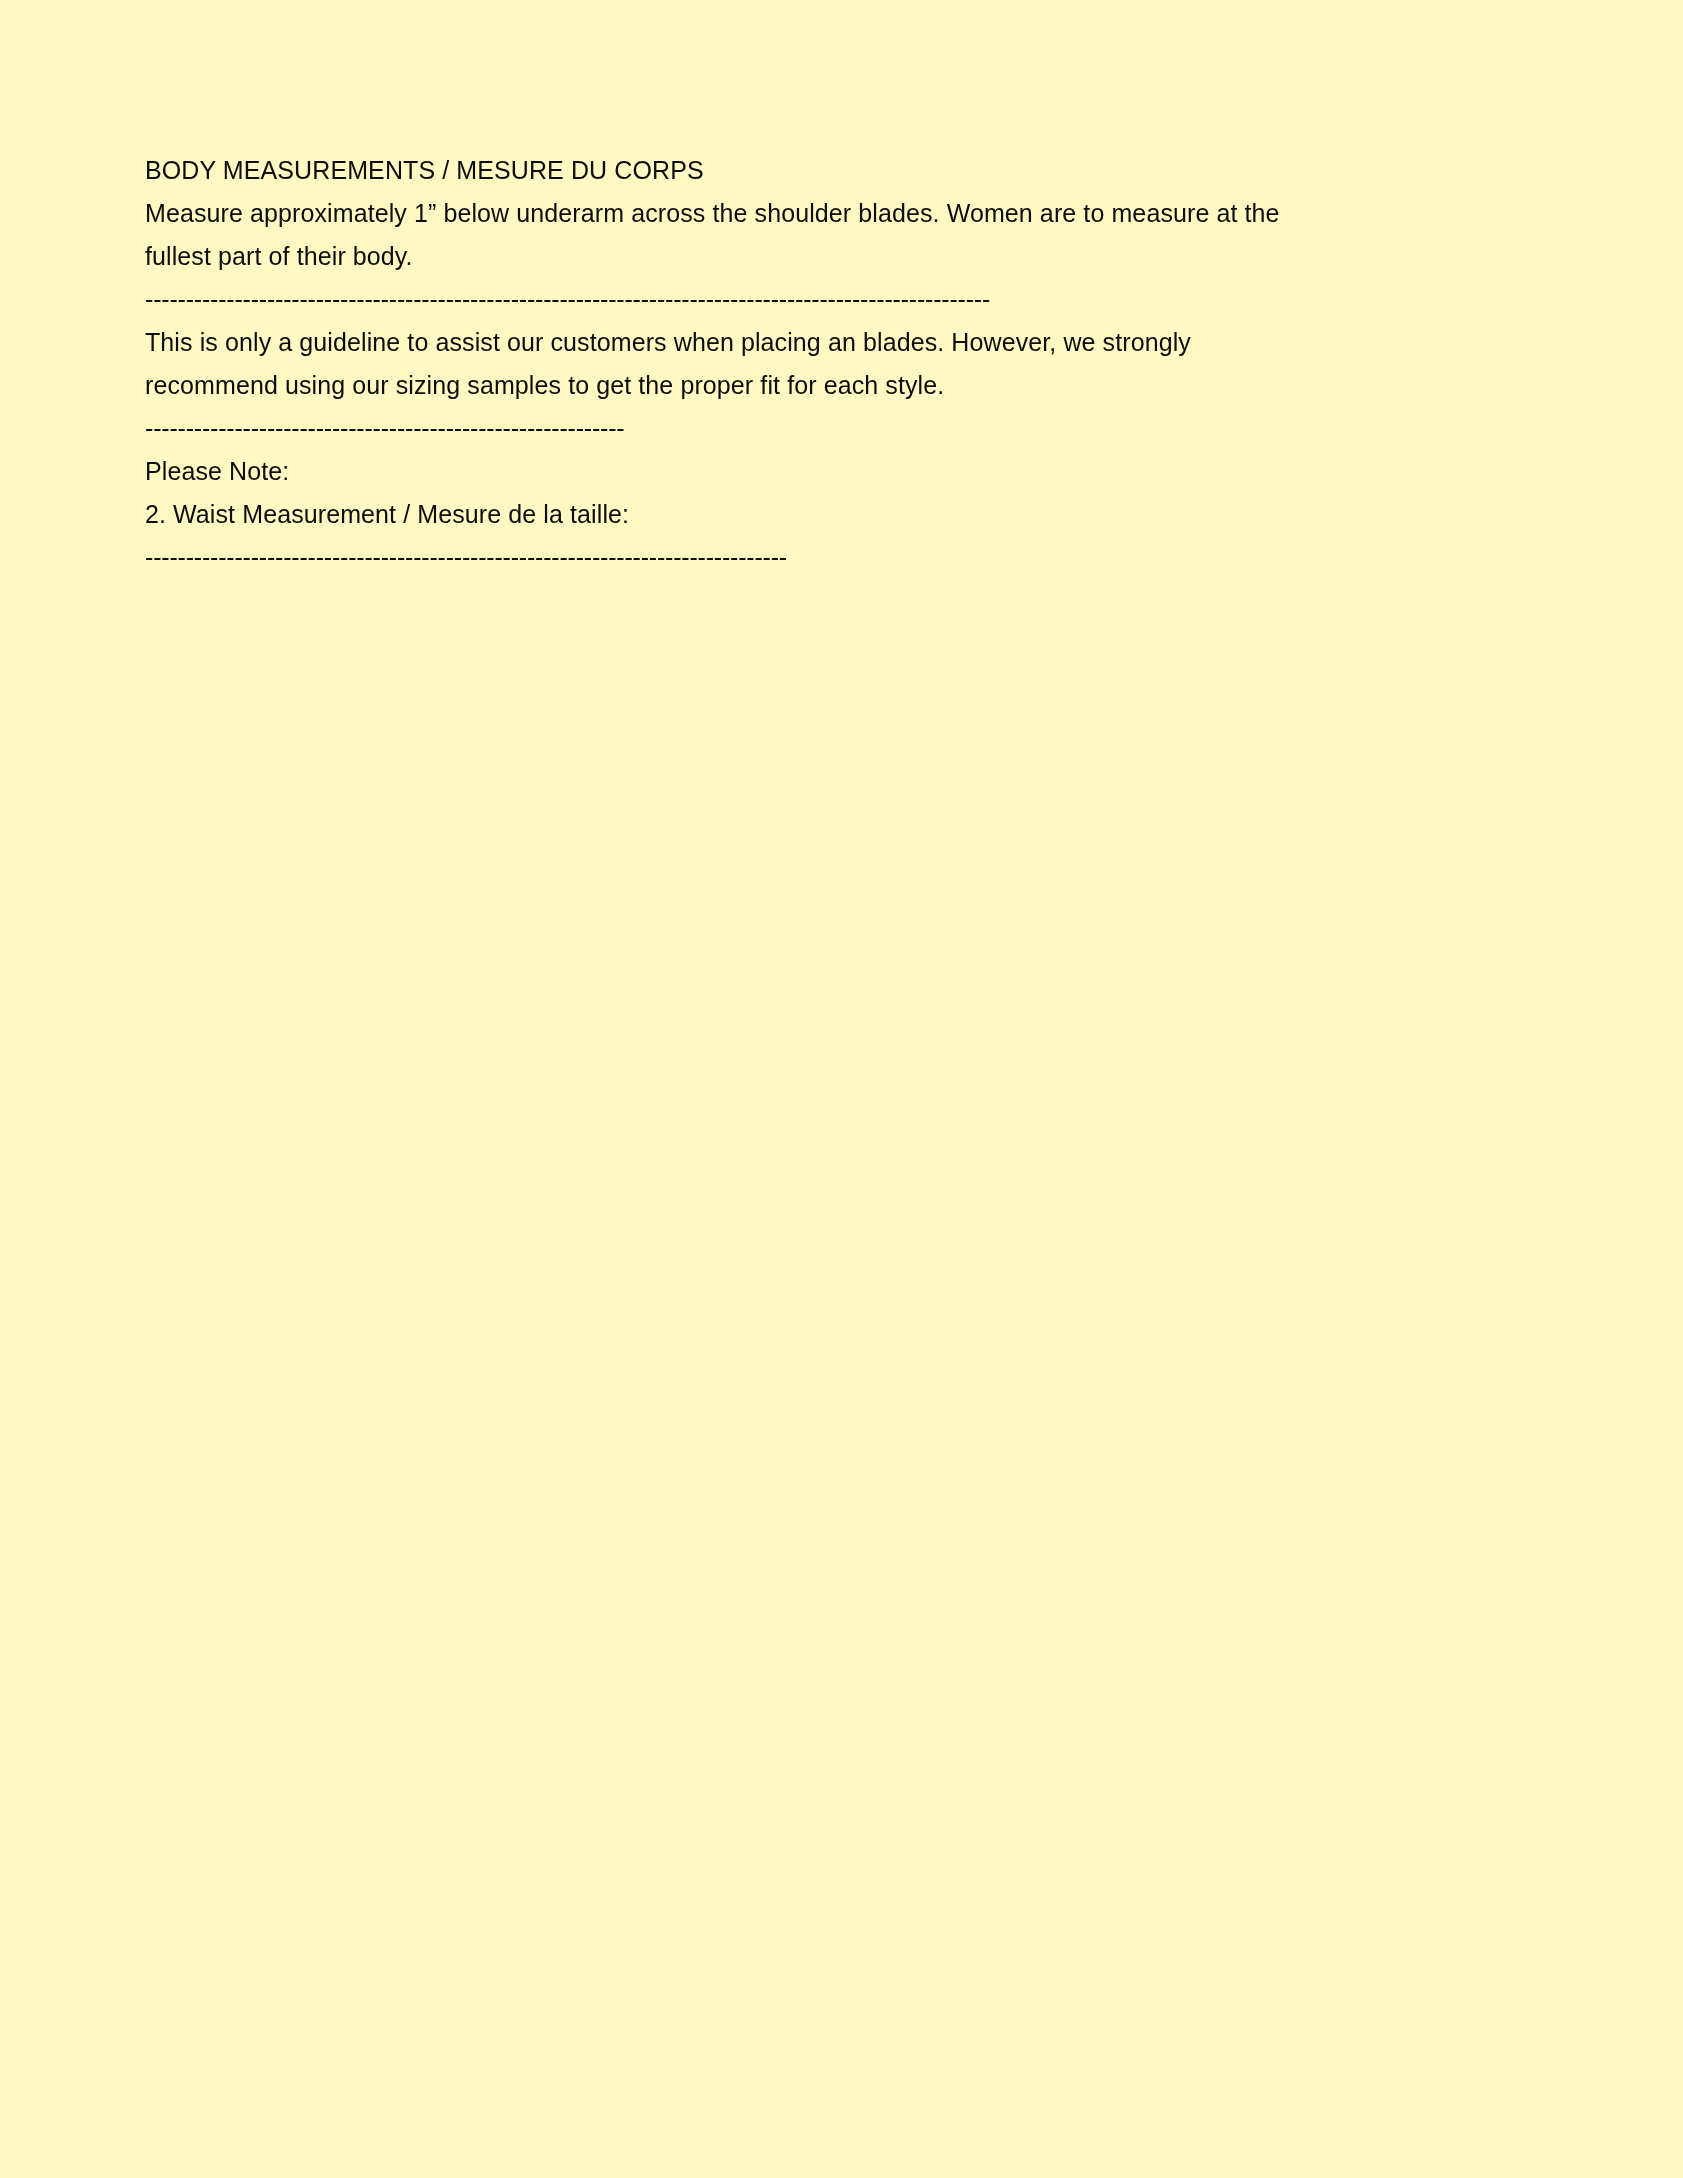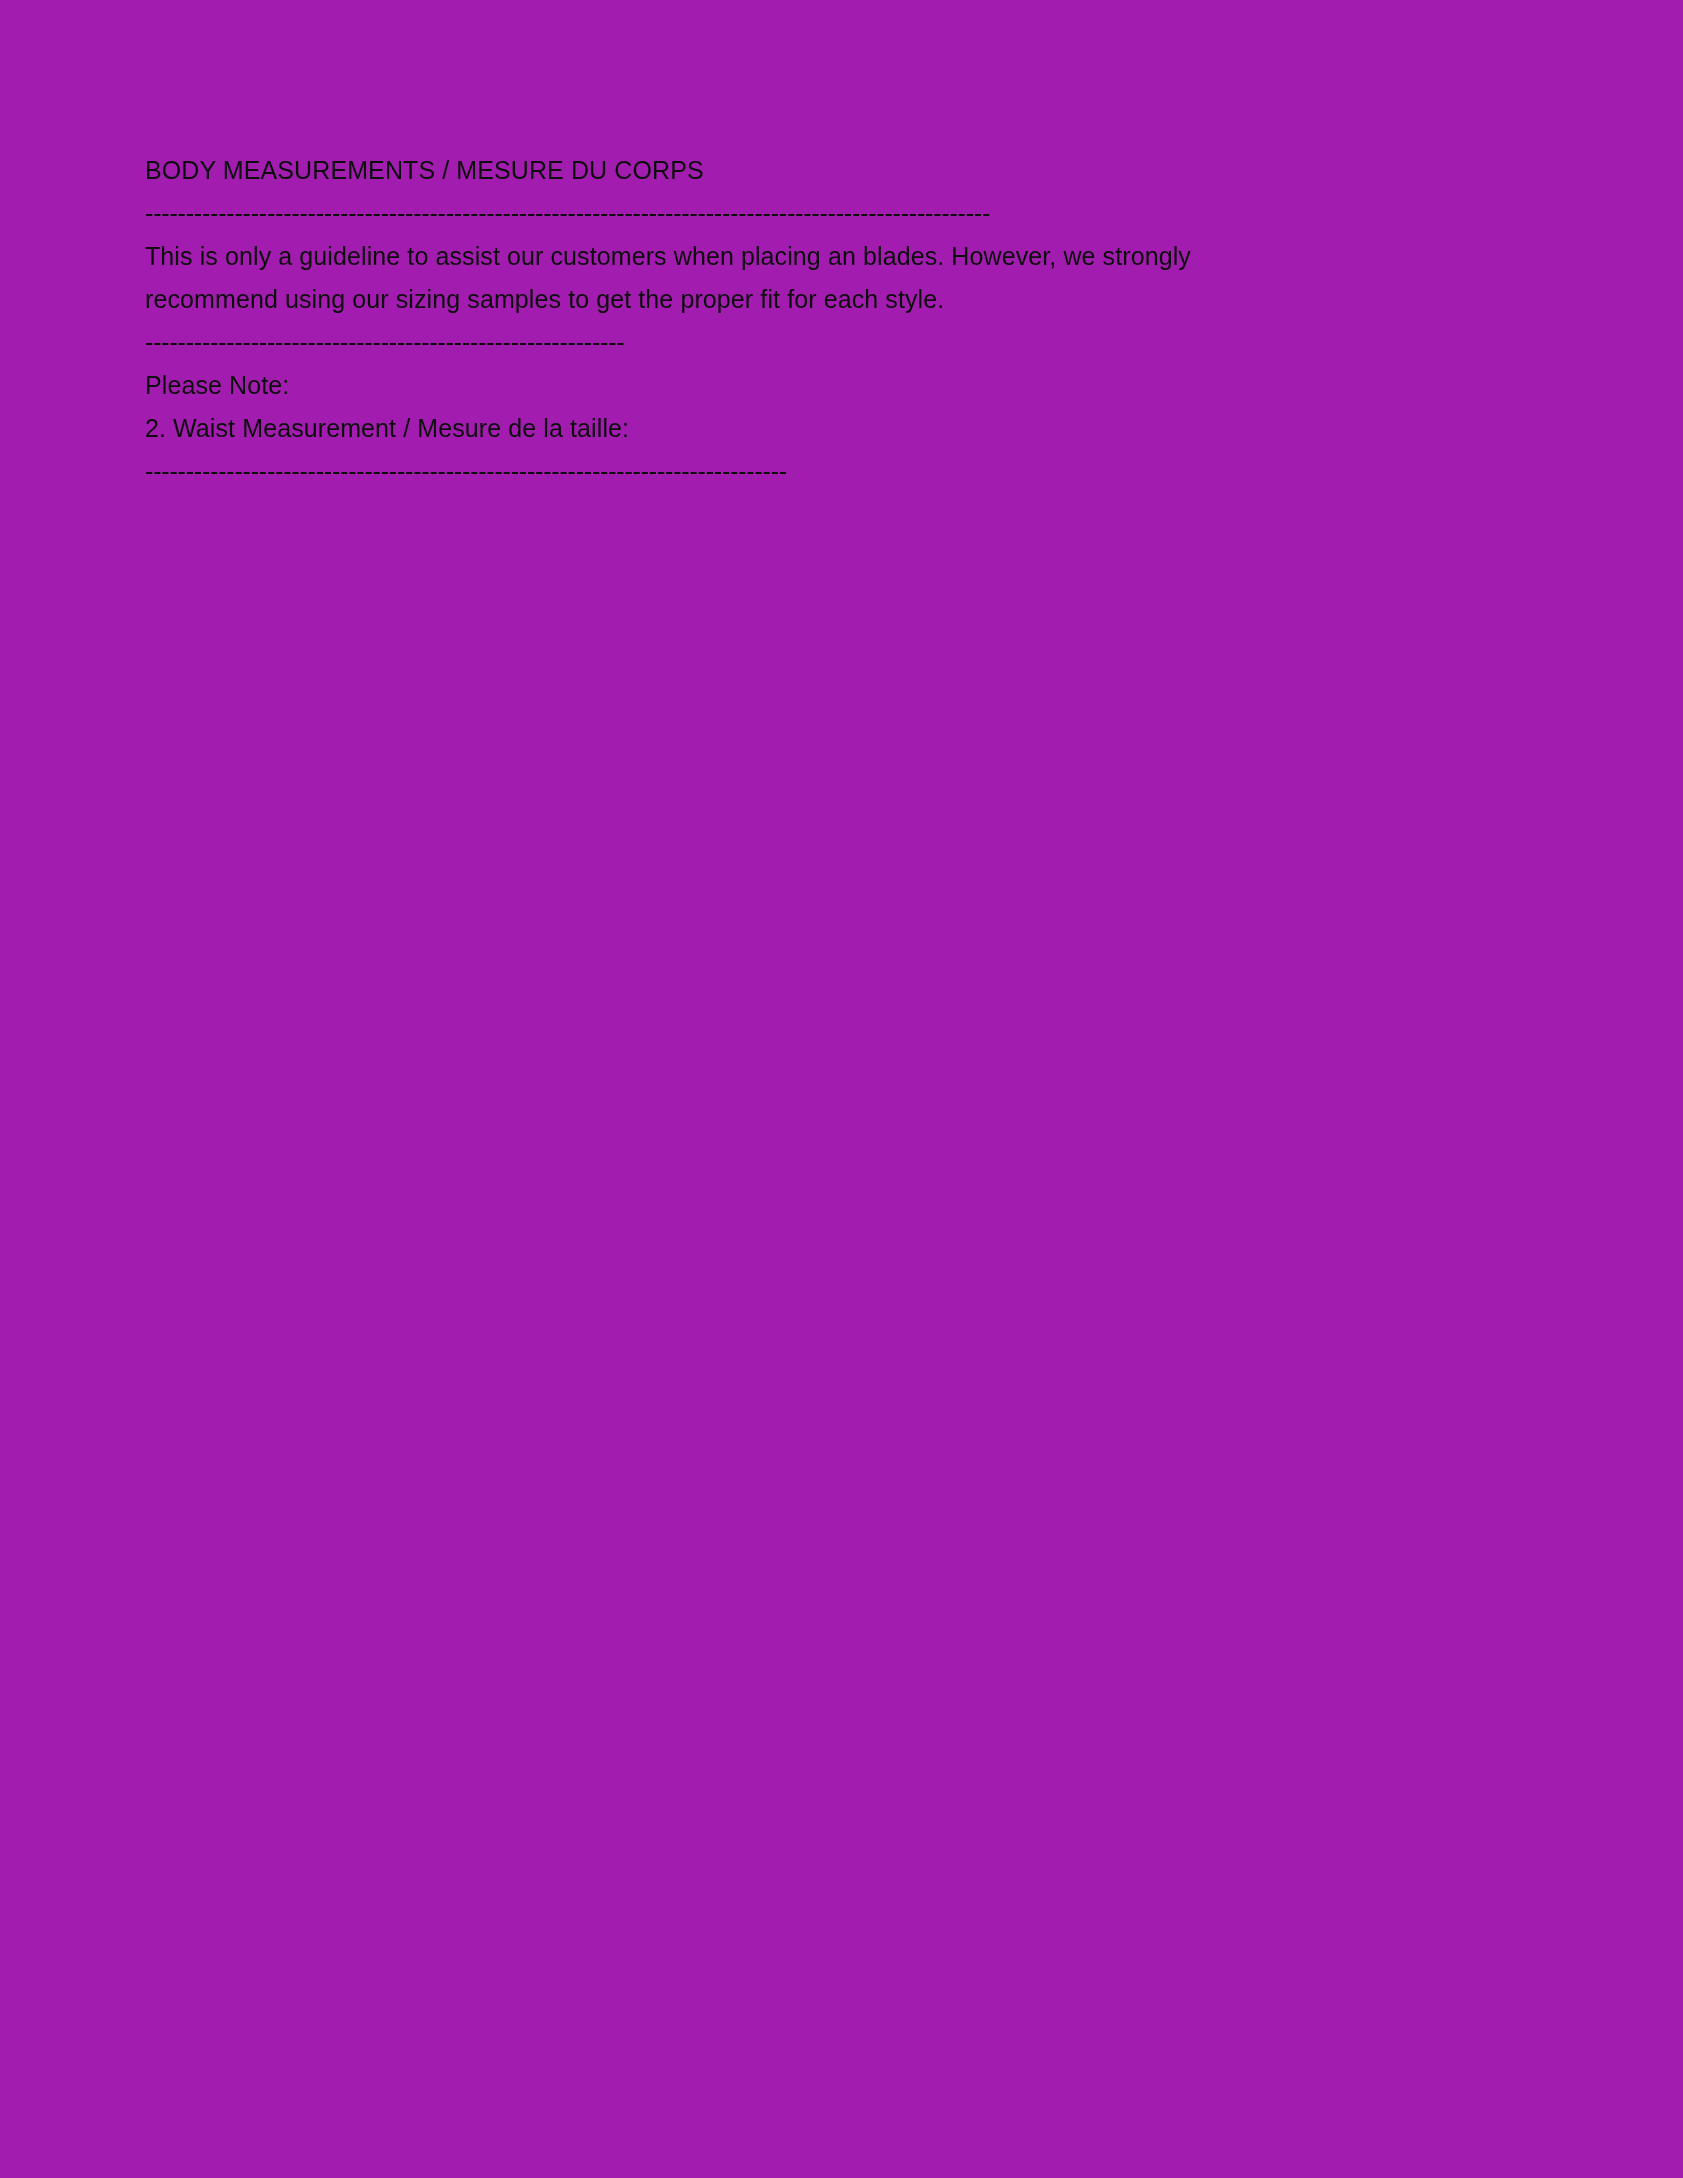--- a/index.html
+++ b/index.html
@@ -11,21 +11,21 @@
     width: 1683px;
     height: 2178px;
     font-family: "Liberation Sans", sans-serif;
     color: #000000;
     -webkit-font-smoothing: antialiased;
   }
   .page {
     position: relative;
     width: 1683px;
     height: 2178px;
-    background: #a21caf;
+    background: #fef9c3;
     box-sizing: border-box;
   }
   .content {
     position: absolute;
     left: 145px;
     top: 149px;
     width: 1307px;
   }
   .line {
     font-size: 25px;
@@ -52,20 +52,21 @@
 </style>
 </head>
 <body>
 
 <div class="page">
   <div class="content">
 
     <div class="line">BODY MEASUREMENTS / MESURE DU CORPS</div>
 
 
+    <div class="para">Measure approximately 1” below underarm across the shoulder blades. Women are to measure at the fullest part of their body.</div>
 
     <div class="rule">--------------------------------------------------------------------------------------------------------</div>
 
     <div class="para">This is only a guideline to assist our customers when placing an blades. However, we strongly recommend using our sizing samples to get the proper fit for each style.</div>
 
     <div class="rule">-----------------------------------------------------------</div>
 
     <div class="line">Please Note:</div>
 
     <div class="line">2. Waist Measurement / Mesure de la taille:</div>

